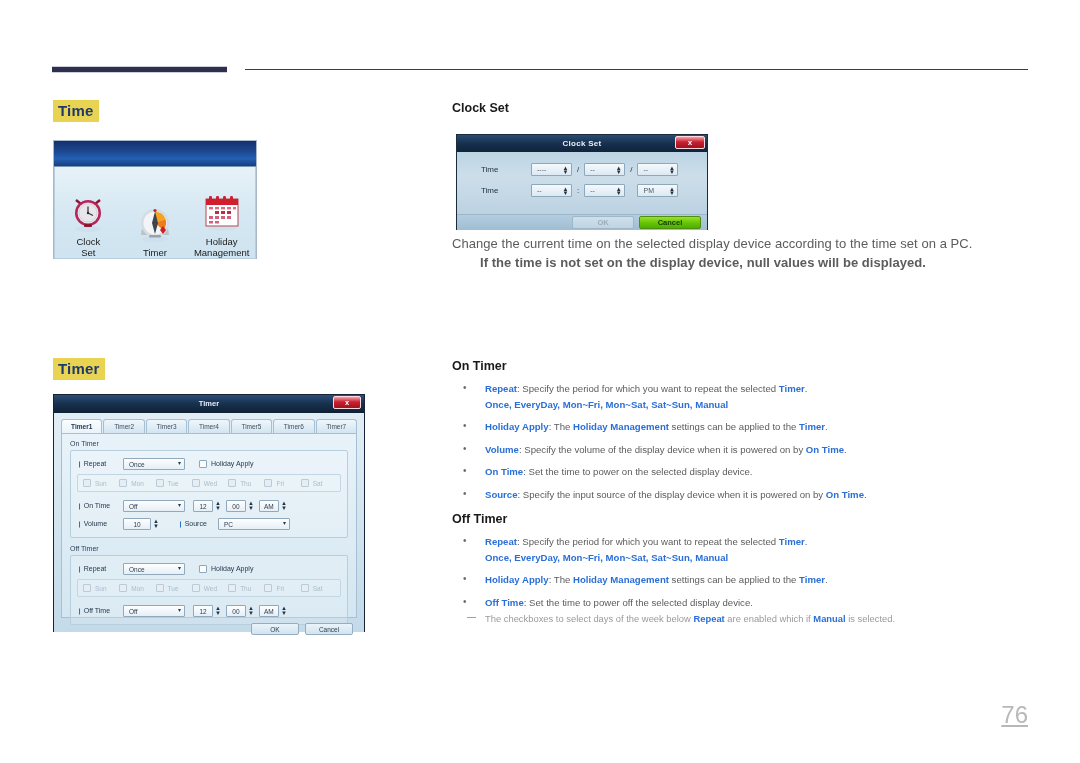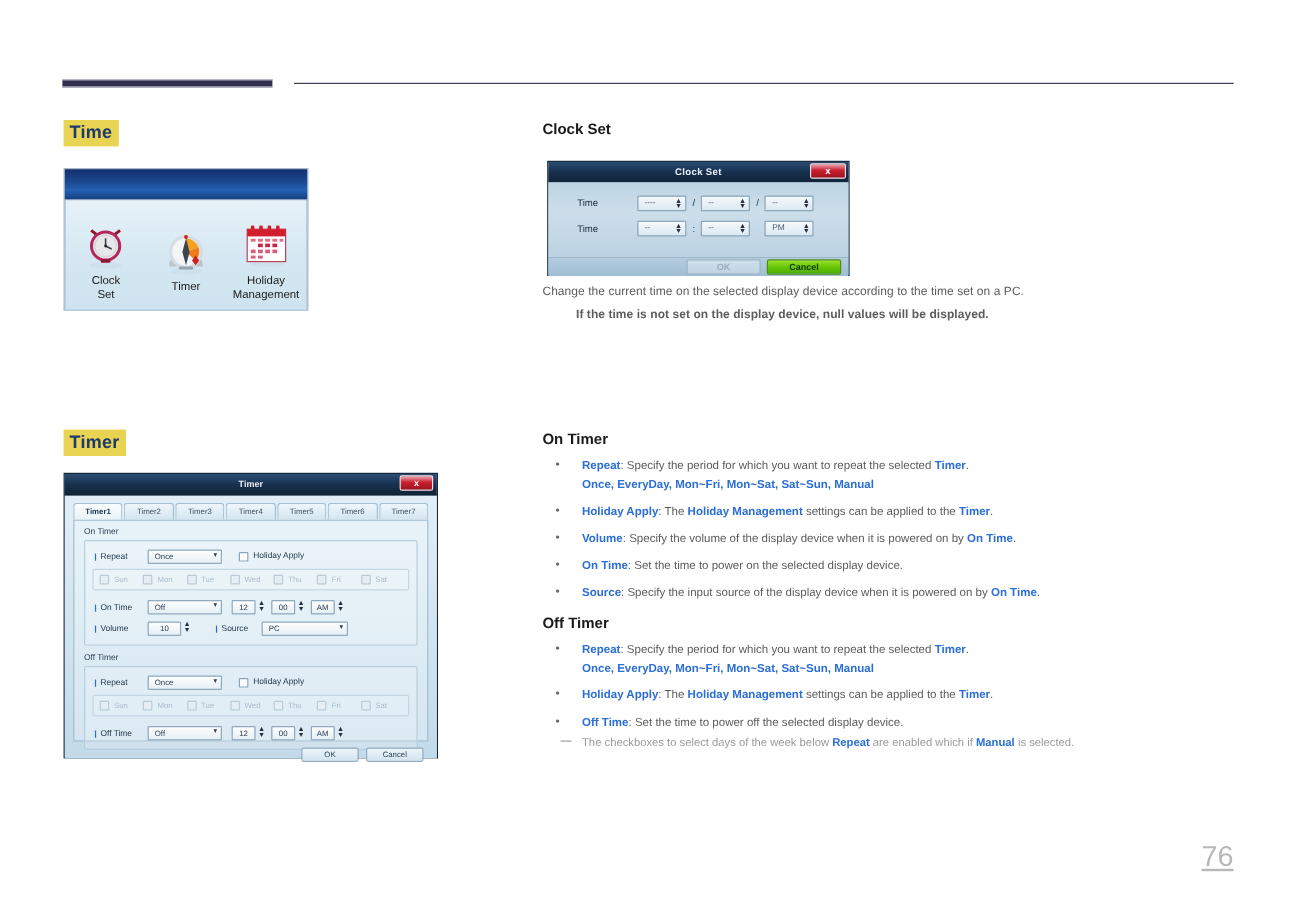--- a/index.html
+++ b/index.html
@@ -37,38 +37,38 @@
     border:1px solid #a9b8c6; background:#dbeaf3;
   }
   .tp-titlebar {
     height:26px; width:100%;
     background:linear-gradient(180deg,#13306e 0%,#1d4a92 45%,#2360b4 70%,#16407f 100%);
     border-bottom:1px solid #7b95b5;
   }
   .tp-body {
     height:92px; width:100%;
     background:linear-gradient(180deg,#e7f2f8 0%,#d4e7f2 55%,#cfe3f0 100%);
-    display:flex; justify-content:space-around; align-items:center;
+    display:flex; justify-content:space-around; align-items:flex-end;
     padding-top:7px; border:1px solid #b6cede; border-top:none;
   }
   .tp-item { width:62px; text-align:center; }
   .tp-ico { height:45px; display:flex; align-items:center; justify-content:center; }
   .tp-lbl { font-size:9.5px; color:#1a1a1a; line-height:11px; margin-top:2px;
             font-family:"Liberation Sans", sans-serif; }
 
   
   .sub-head {
     position:absolute; font-size:12.5px; font-weight:bold; color:#1a1a1a;
   }
   #h-clockset { left:452px; top:101px; }
   #h-ontimer  { left:452px; top:359px; }
   #h-offtimer { left:452px; top:512px; }
 
   .para {
-    position:absolute; font-size:10px; color:#5c5c5c; line-height:13px;
+    position:absolute; font-size:13px; color:#5c5c5c; line-height:13px;
     letter-spacing:.05px;
   }
   #p1 { left:452px; top:237px; }
   #p2 { left:480px; top:256px;font-weight:bold; }
 
   
   .blist { position:absolute; left:458px; width:580px; }
   #bl-on  { top:382px; }
   #bl-off { top:535px; }
   .bul { position:relative; padding-left:27px; margin-bottom:9px; font-size:9.6px;

